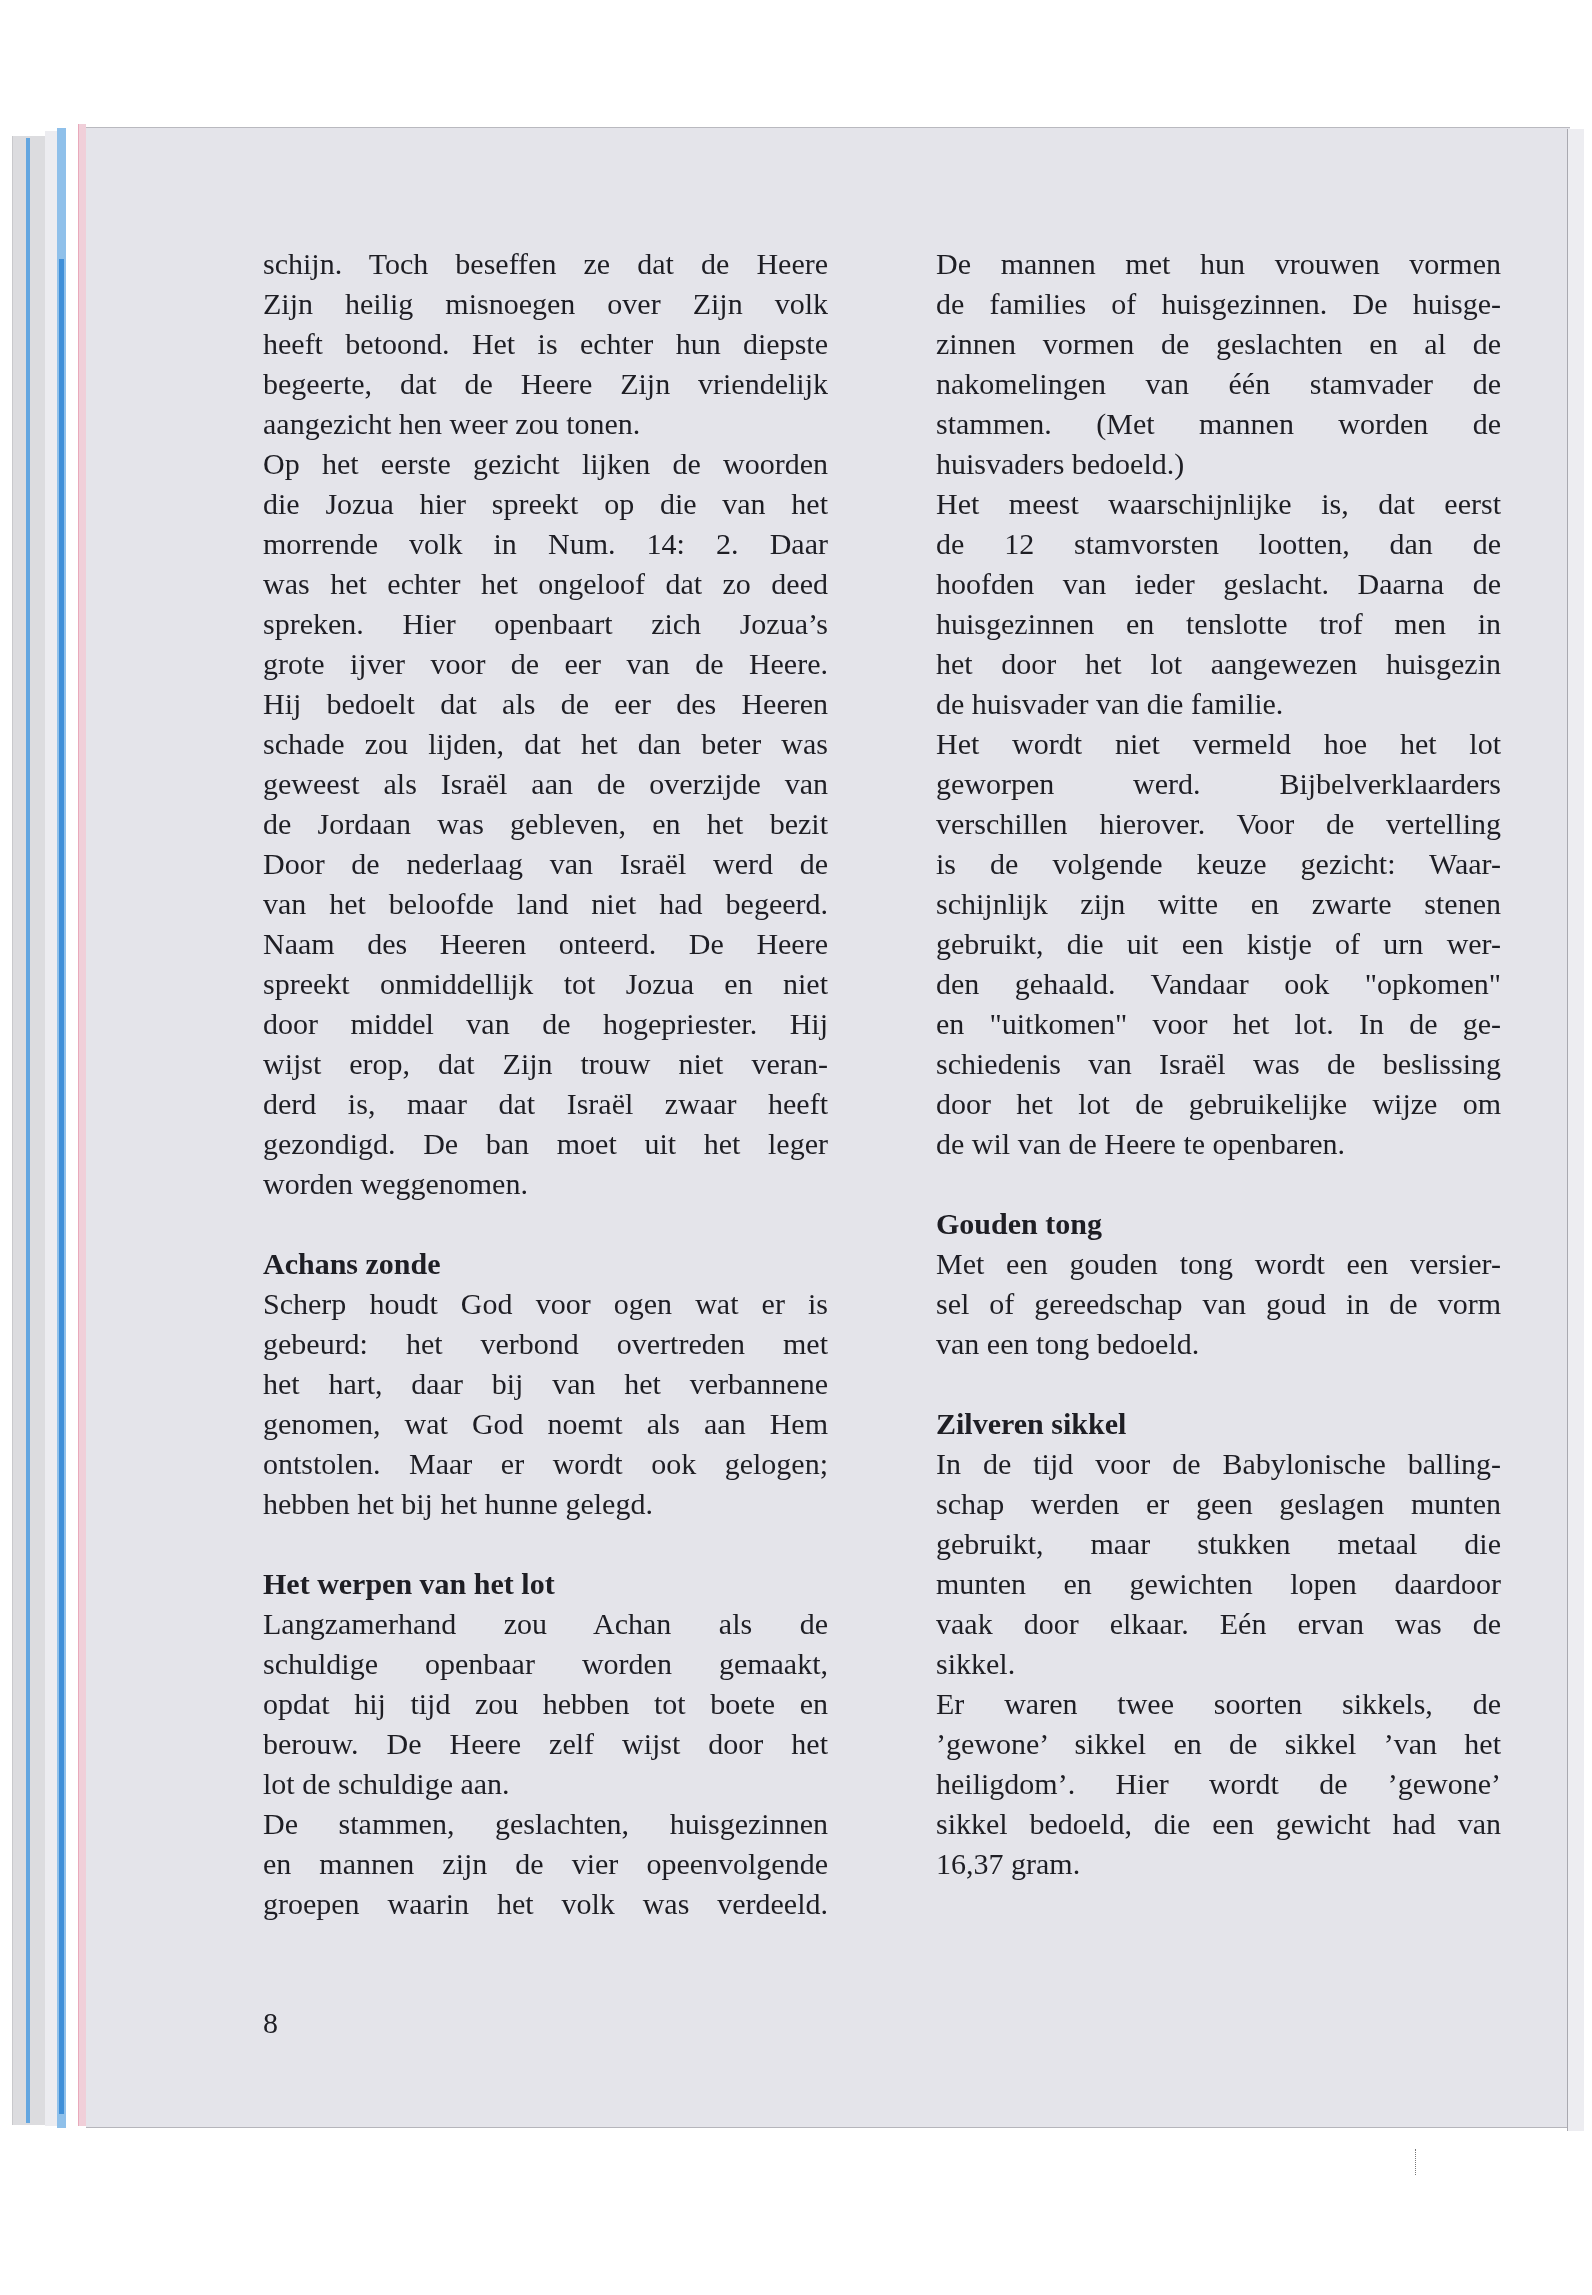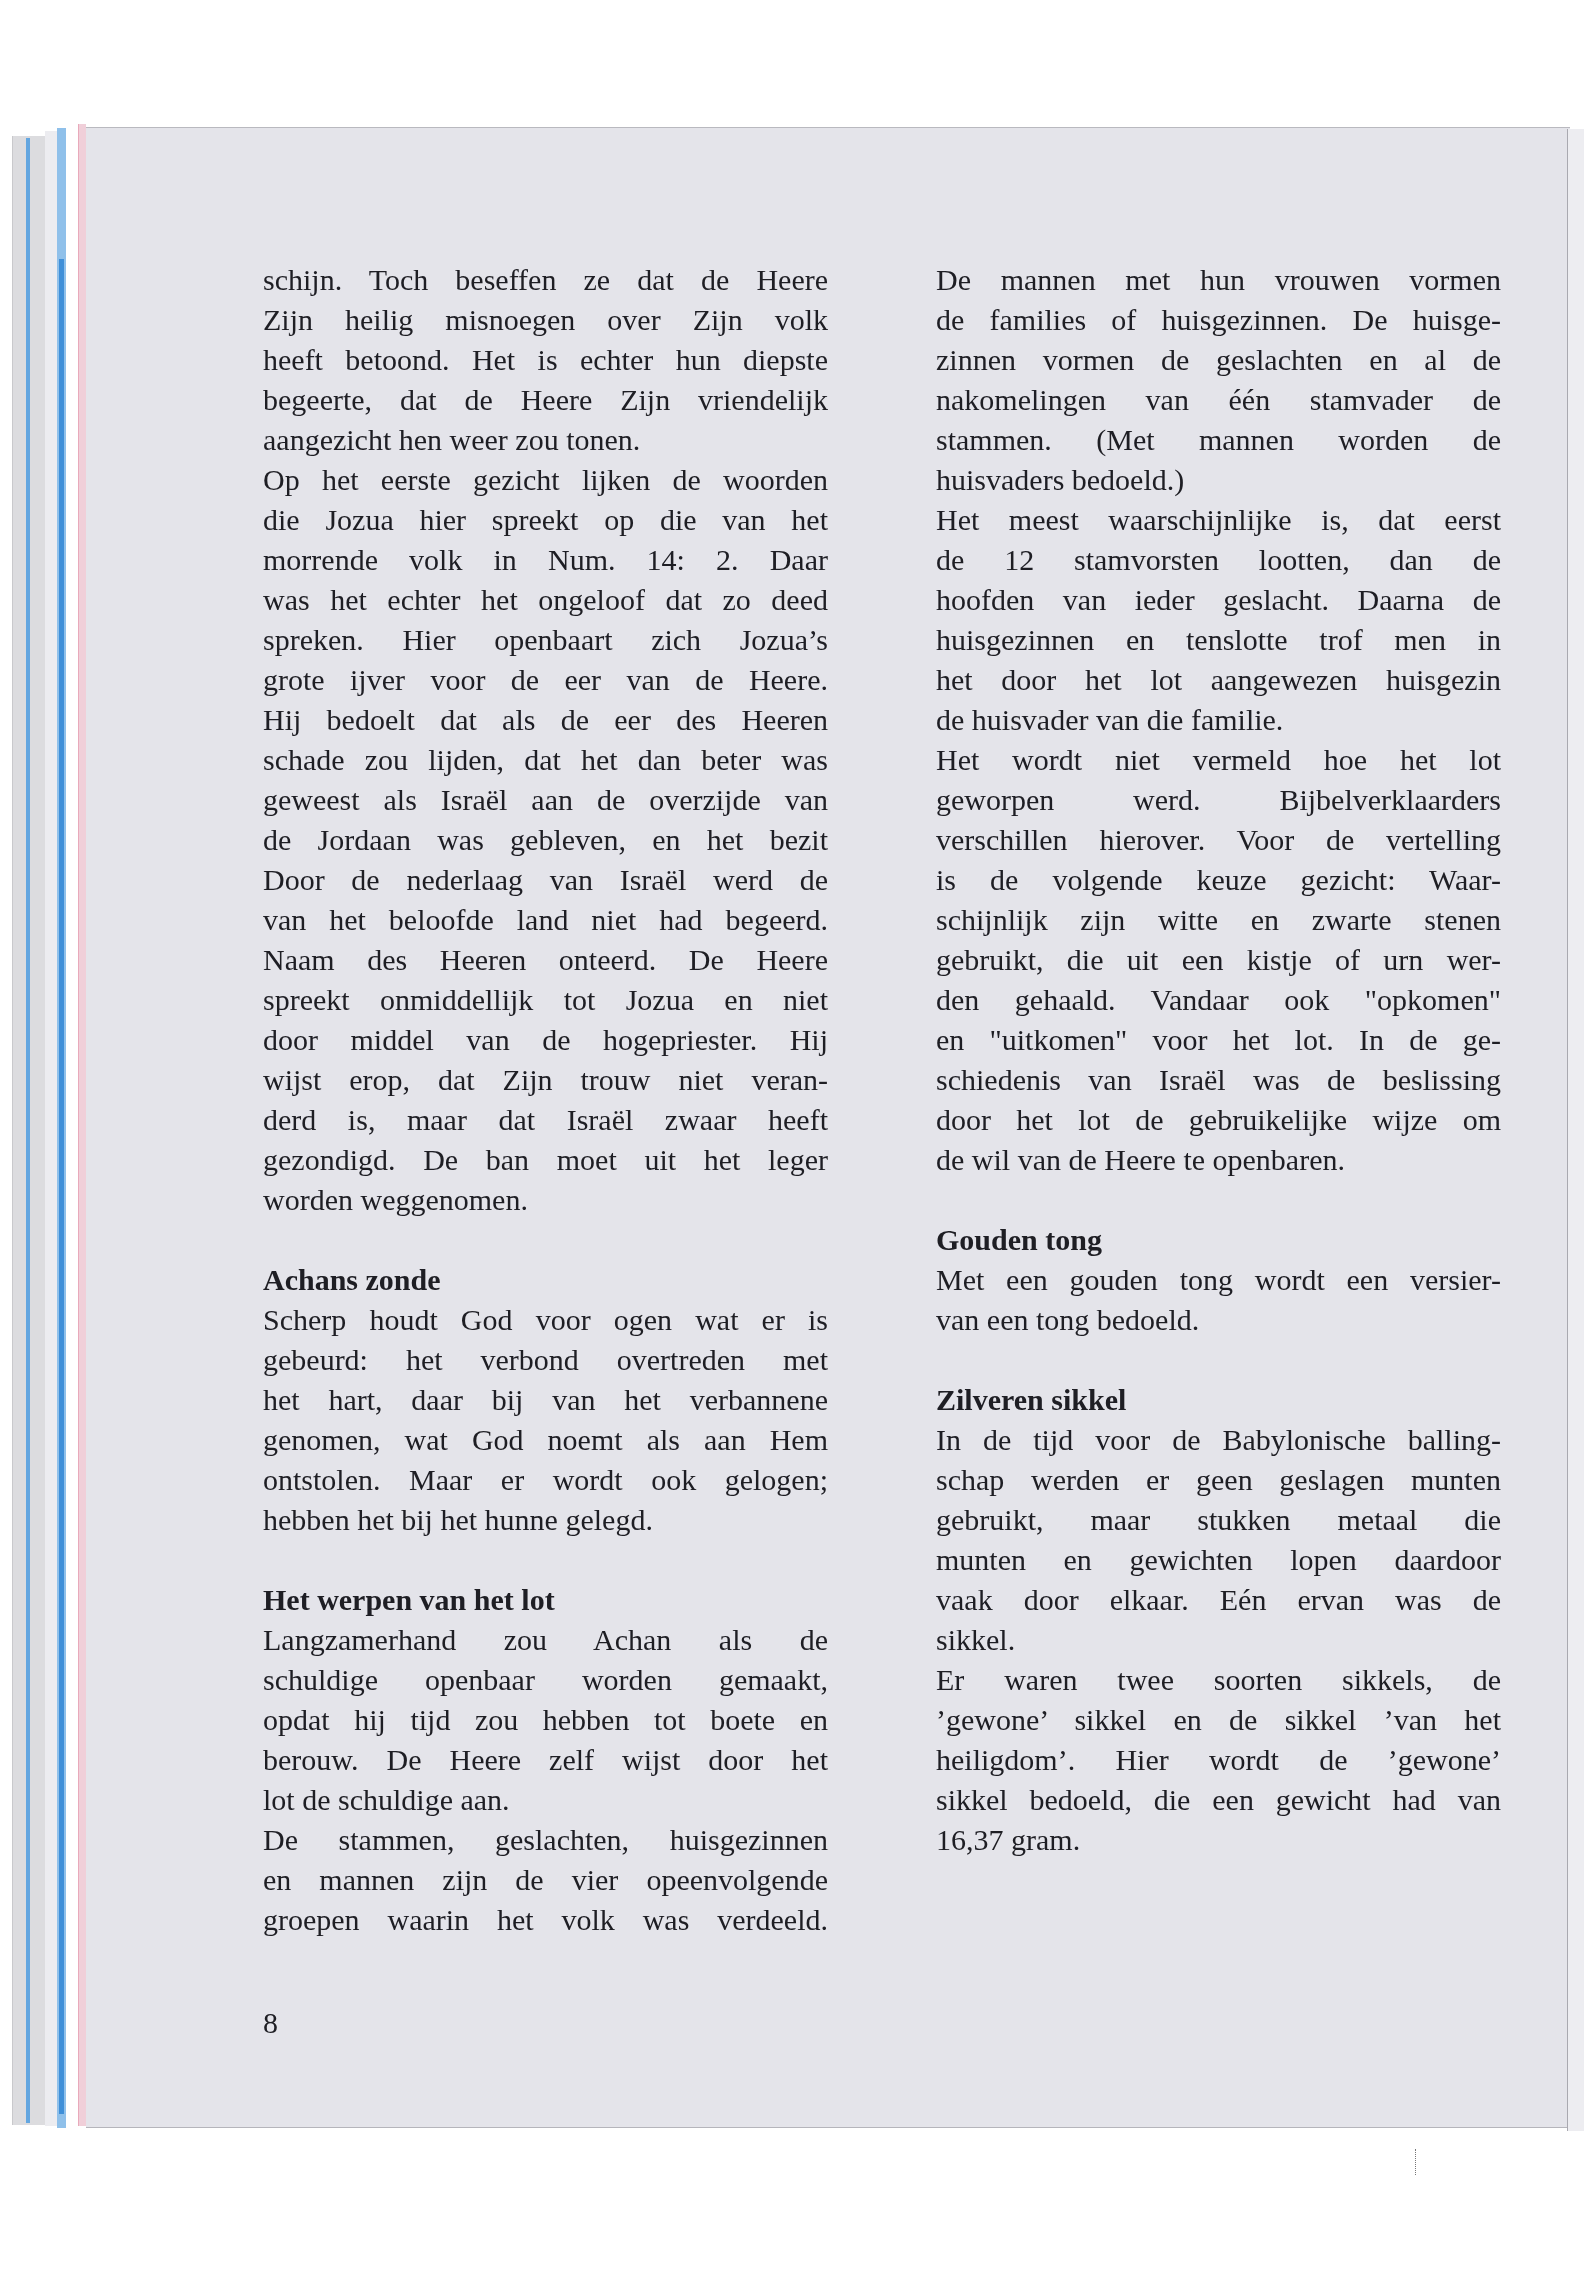--- a/index.html
+++ b/index.html
@@ -21,21 +21,21 @@
     position: absolute; left: 86px; top: 127px; width: 1484px; height: 1999px;
     background: #e4e4ea;
     border-top: 1.7px solid #b9b9bf;
     border-bottom: 1.7px solid #b5b5bb;
   }
   .page-rightedge {
     position: absolute; left: 1567px; top: 129px; width: 15.5px; height: 2002px;
     background: #ededf1; border-left: 1.7px solid #a9a9b0;
   }
   .column {
-    position: absolute; top: 260px; width: 565px;
+    position: absolute; top: 244px; width: 565px;
     font-size: 30px; line-height: 40px; color: #1e1e24;
   }
   .col-left  { left: 263px; }
   .col-right { left: 936px; }
   .ln {
     display: block; white-space: nowrap; height: 40px;
     text-align: justify; text-align-last: justify;
   }
   .ln.last { text-align-last: left; }
   .heading { font-weight: bold; text-align-last: left; }
@@ -124,20 +124,21 @@
     <span class="ln">schijnlijk zijn witte en zwarte stenen</span>
     <span class="ln">gebruikt, die uit een kistje of urn wer-</span>
     <span class="ln">den gehaald. Vandaar ook "opkomen"</span>
     <span class="ln">en "uitkomen" voor het lot. In de ge-</span>
     <span class="ln">schiedenis van Israël was de beslissing</span>
     <span class="ln">door het lot de gebruikelijke wijze om</span>
     <span class="ln last">de wil van de Heere te openbaren.</span>
     <span class="gap"></span>
     <span class="ln heading">Gouden tong</span>
     <span class="ln">Met een gouden tong wordt een versier-</span>
+    <span class="ln">sel of gereedschap van goud in de vorm</span>
     <span class="ln last">van een tong bedoeld.</span>
     <span class="gap"></span>
     <span class="ln heading">Zilveren sikkel</span>
     <span class="ln">In de tijd voor de Babylonische balling-</span>
     <span class="ln">schap werden er geen geslagen munten</span>
     <span class="ln">gebruikt, maar stukken metaal die</span>
     <span class="ln">munten en gewichten lopen daardoor</span>
     <span class="ln">vaak door elkaar. Eén ervan was de</span>
     <span class="ln last">sikkel.</span>
     <span class="ln">Er waren twee soorten sikkels, de</span>

